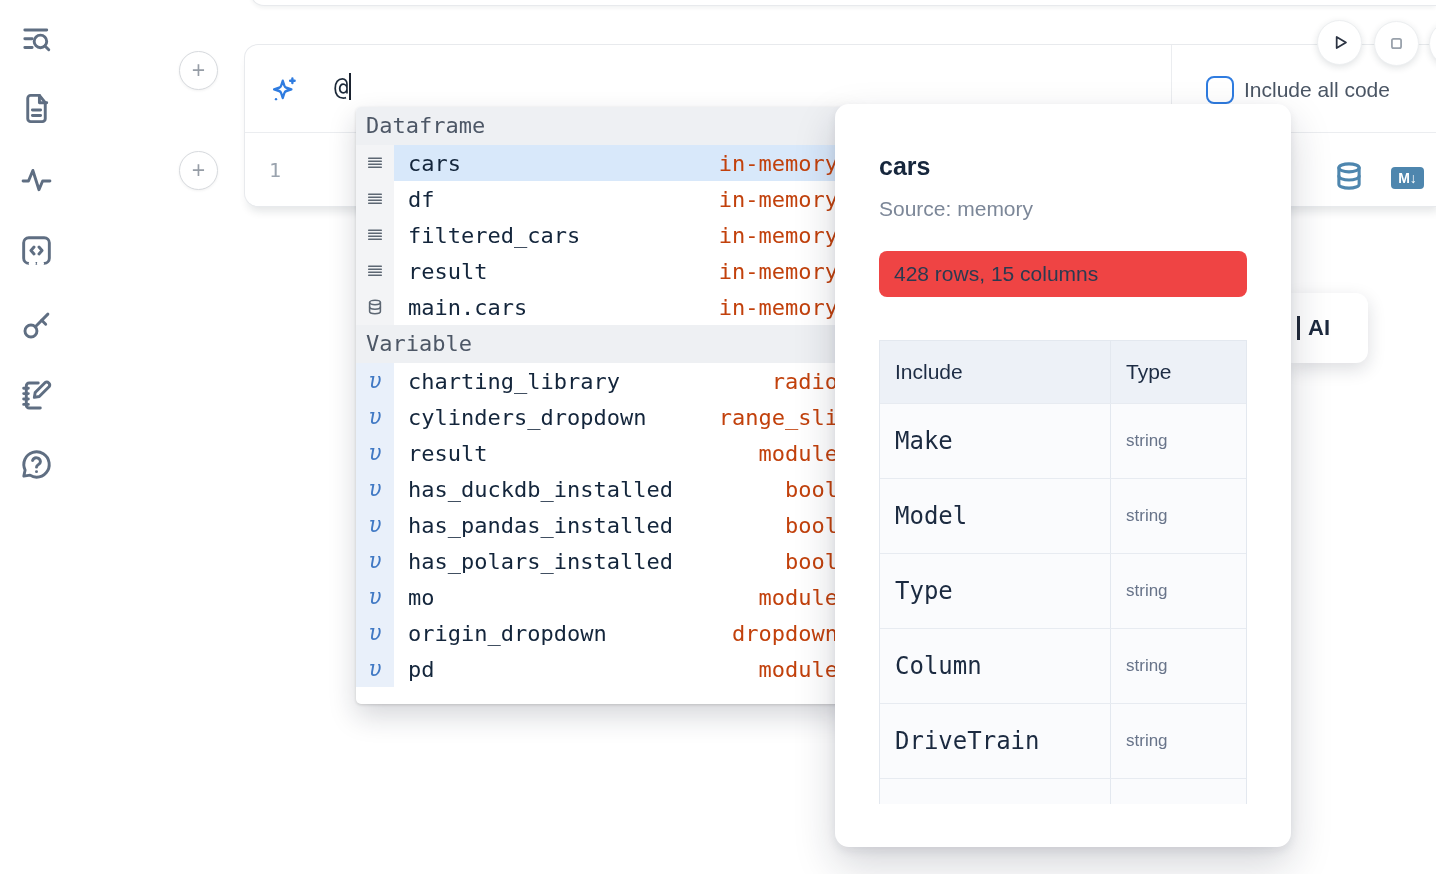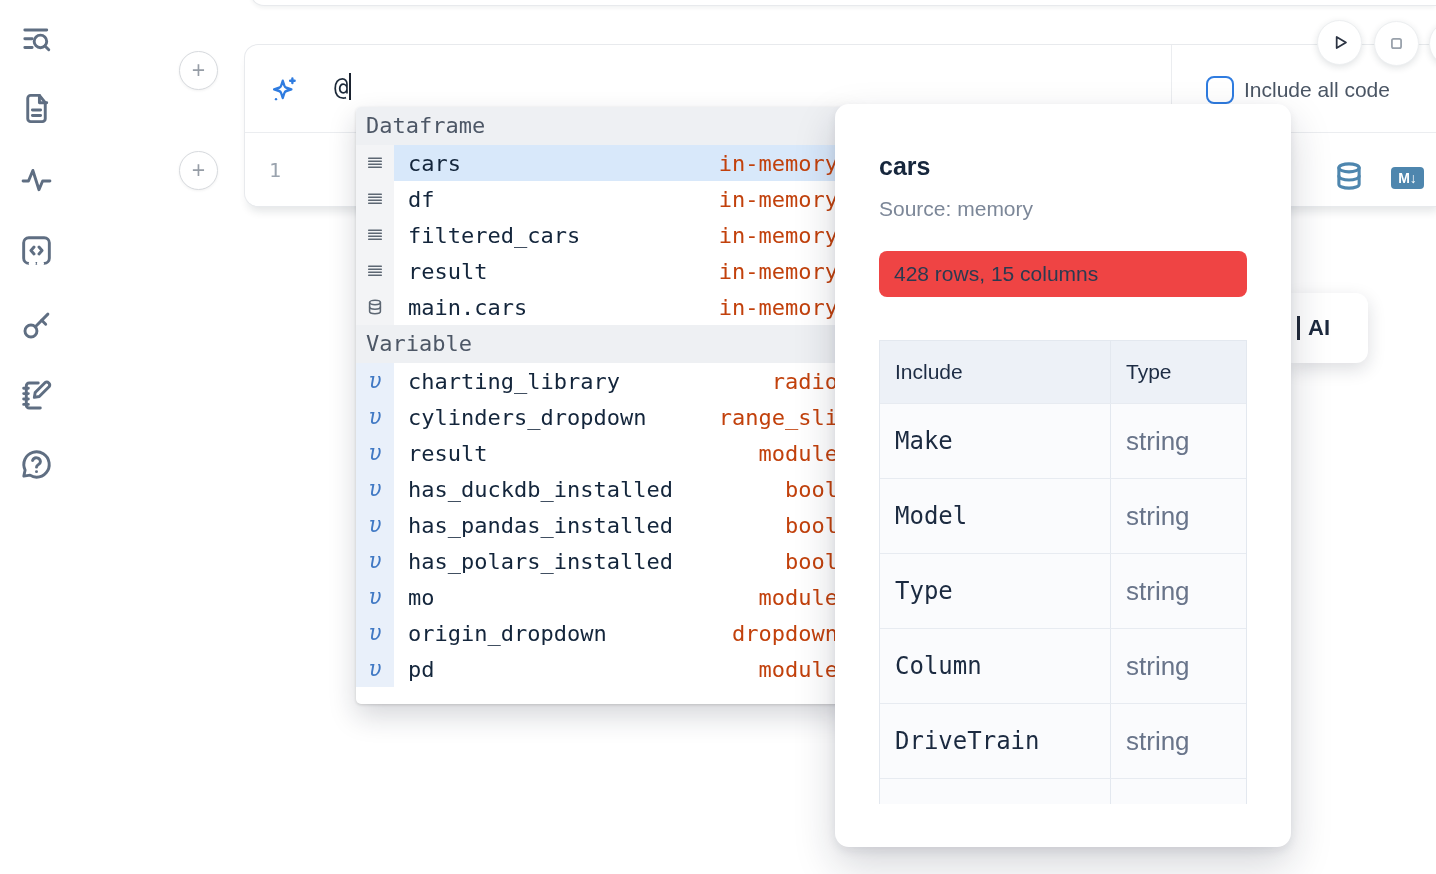--- a/index.html
+++ b/index.html
@@ -102,21 +102,21 @@
               line-height:46px; padding-left:15px; font-size:21px; color:#2b3a50; }
   .pv-table { margin-top:43px; height:464px; overflow:hidden;
               border:1.5px solid #e3e8ef; border-bottom:none; }
   .pv-row { display:grid; grid-template-columns:231px 1fr;
             border-bottom:1.5px solid #e7ebf1; background:#fafbfd; height:75px; }
   .pv-row.head { height:63px; background:#edf1f7; }
   .pv-cell { display:flex; align-items:center; padding-left:15px; overflow:hidden; }
   .pv-cell.first { border-right:1.5px solid #e3e8ef; }
   .pv-th { font-size:21px; color:#1d2c44; }
   .pv-col { font-family:"DejaVu Sans Mono", monospace; font-size:24px; color:#1b2a40; }
-  .pv-type { font-size:26px; color:#68748a; }
+  .pv-type { font-size:17px; color:#68748a; }
 
   
   .ai-btn { position:absolute; left:1291px; top:293px; width:77px; height:70px;
             background:#fff; border-radius:0 12px 12px 0; z-index:25;
             box-shadow:0 6px 18px rgba(20,30,50,.15); display:flex;
             align-items:center; cursor:pointer; }
   .ai-bar { width:3px; height:24px; background:#222b3a; margin-left:6px; flex:none; }
   .ai-label { margin-left:8px; font-size:22px; font-weight:bold; color:#1d2a3e; }
 </style>
 </head>

